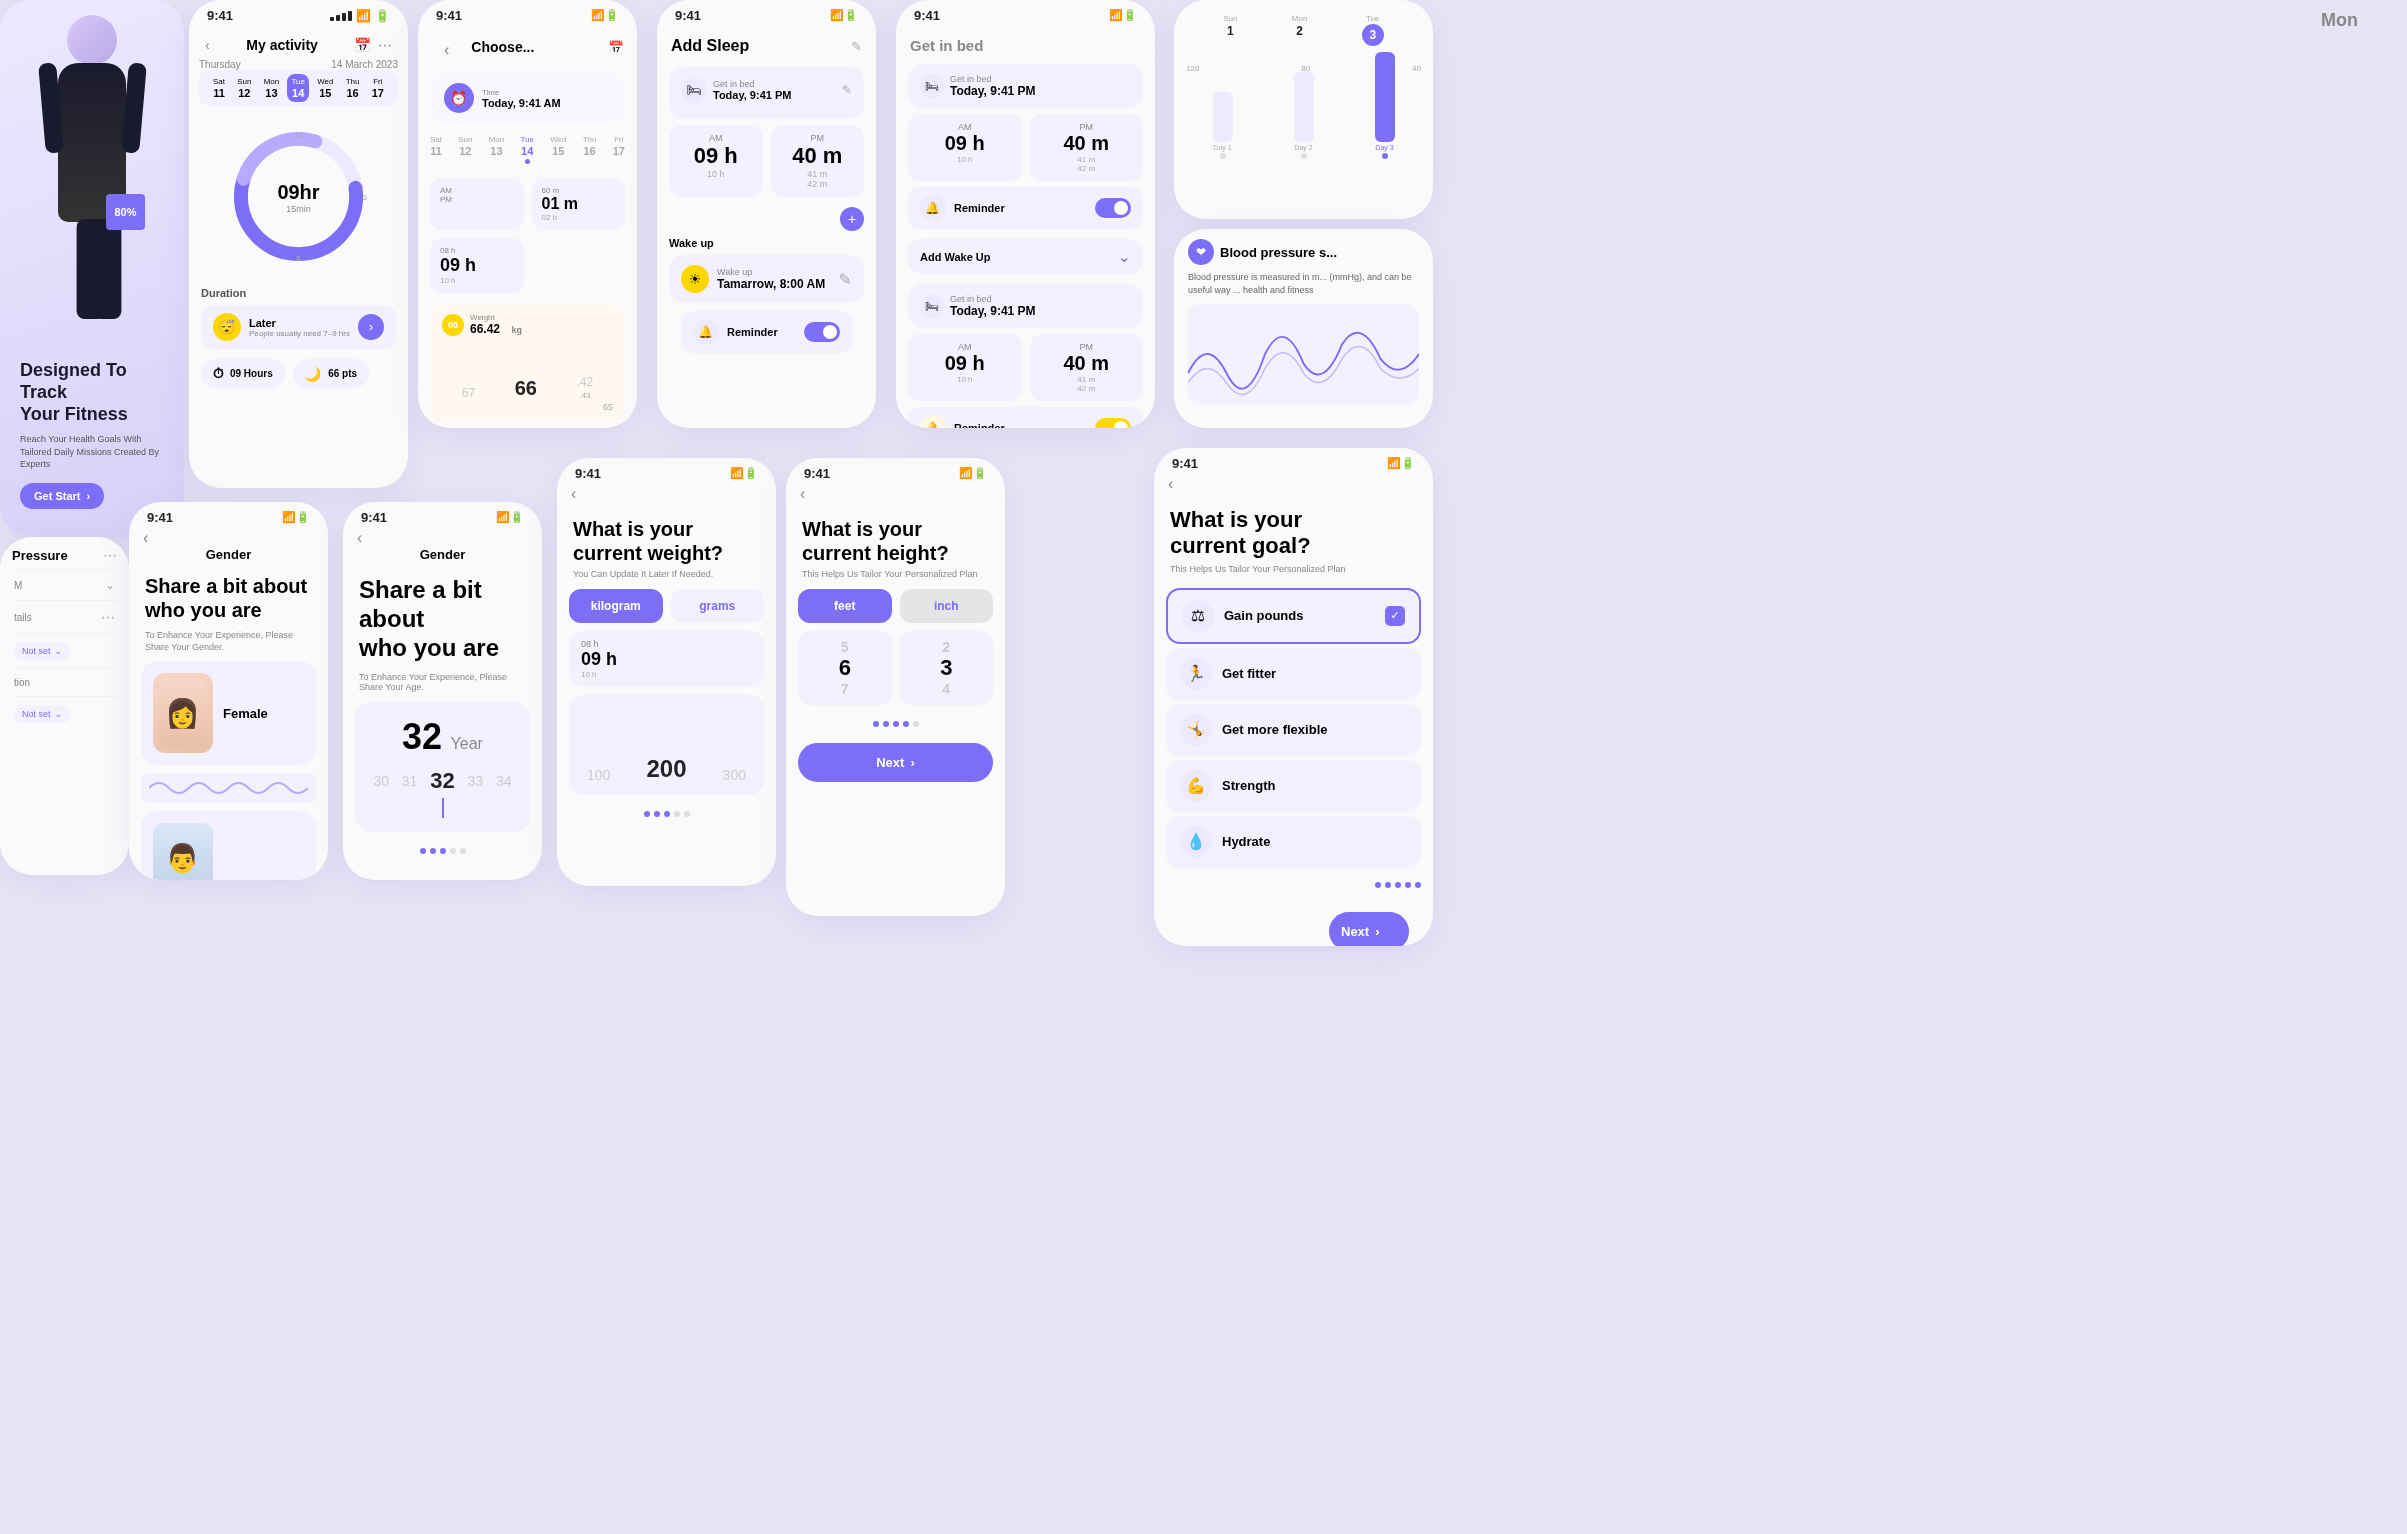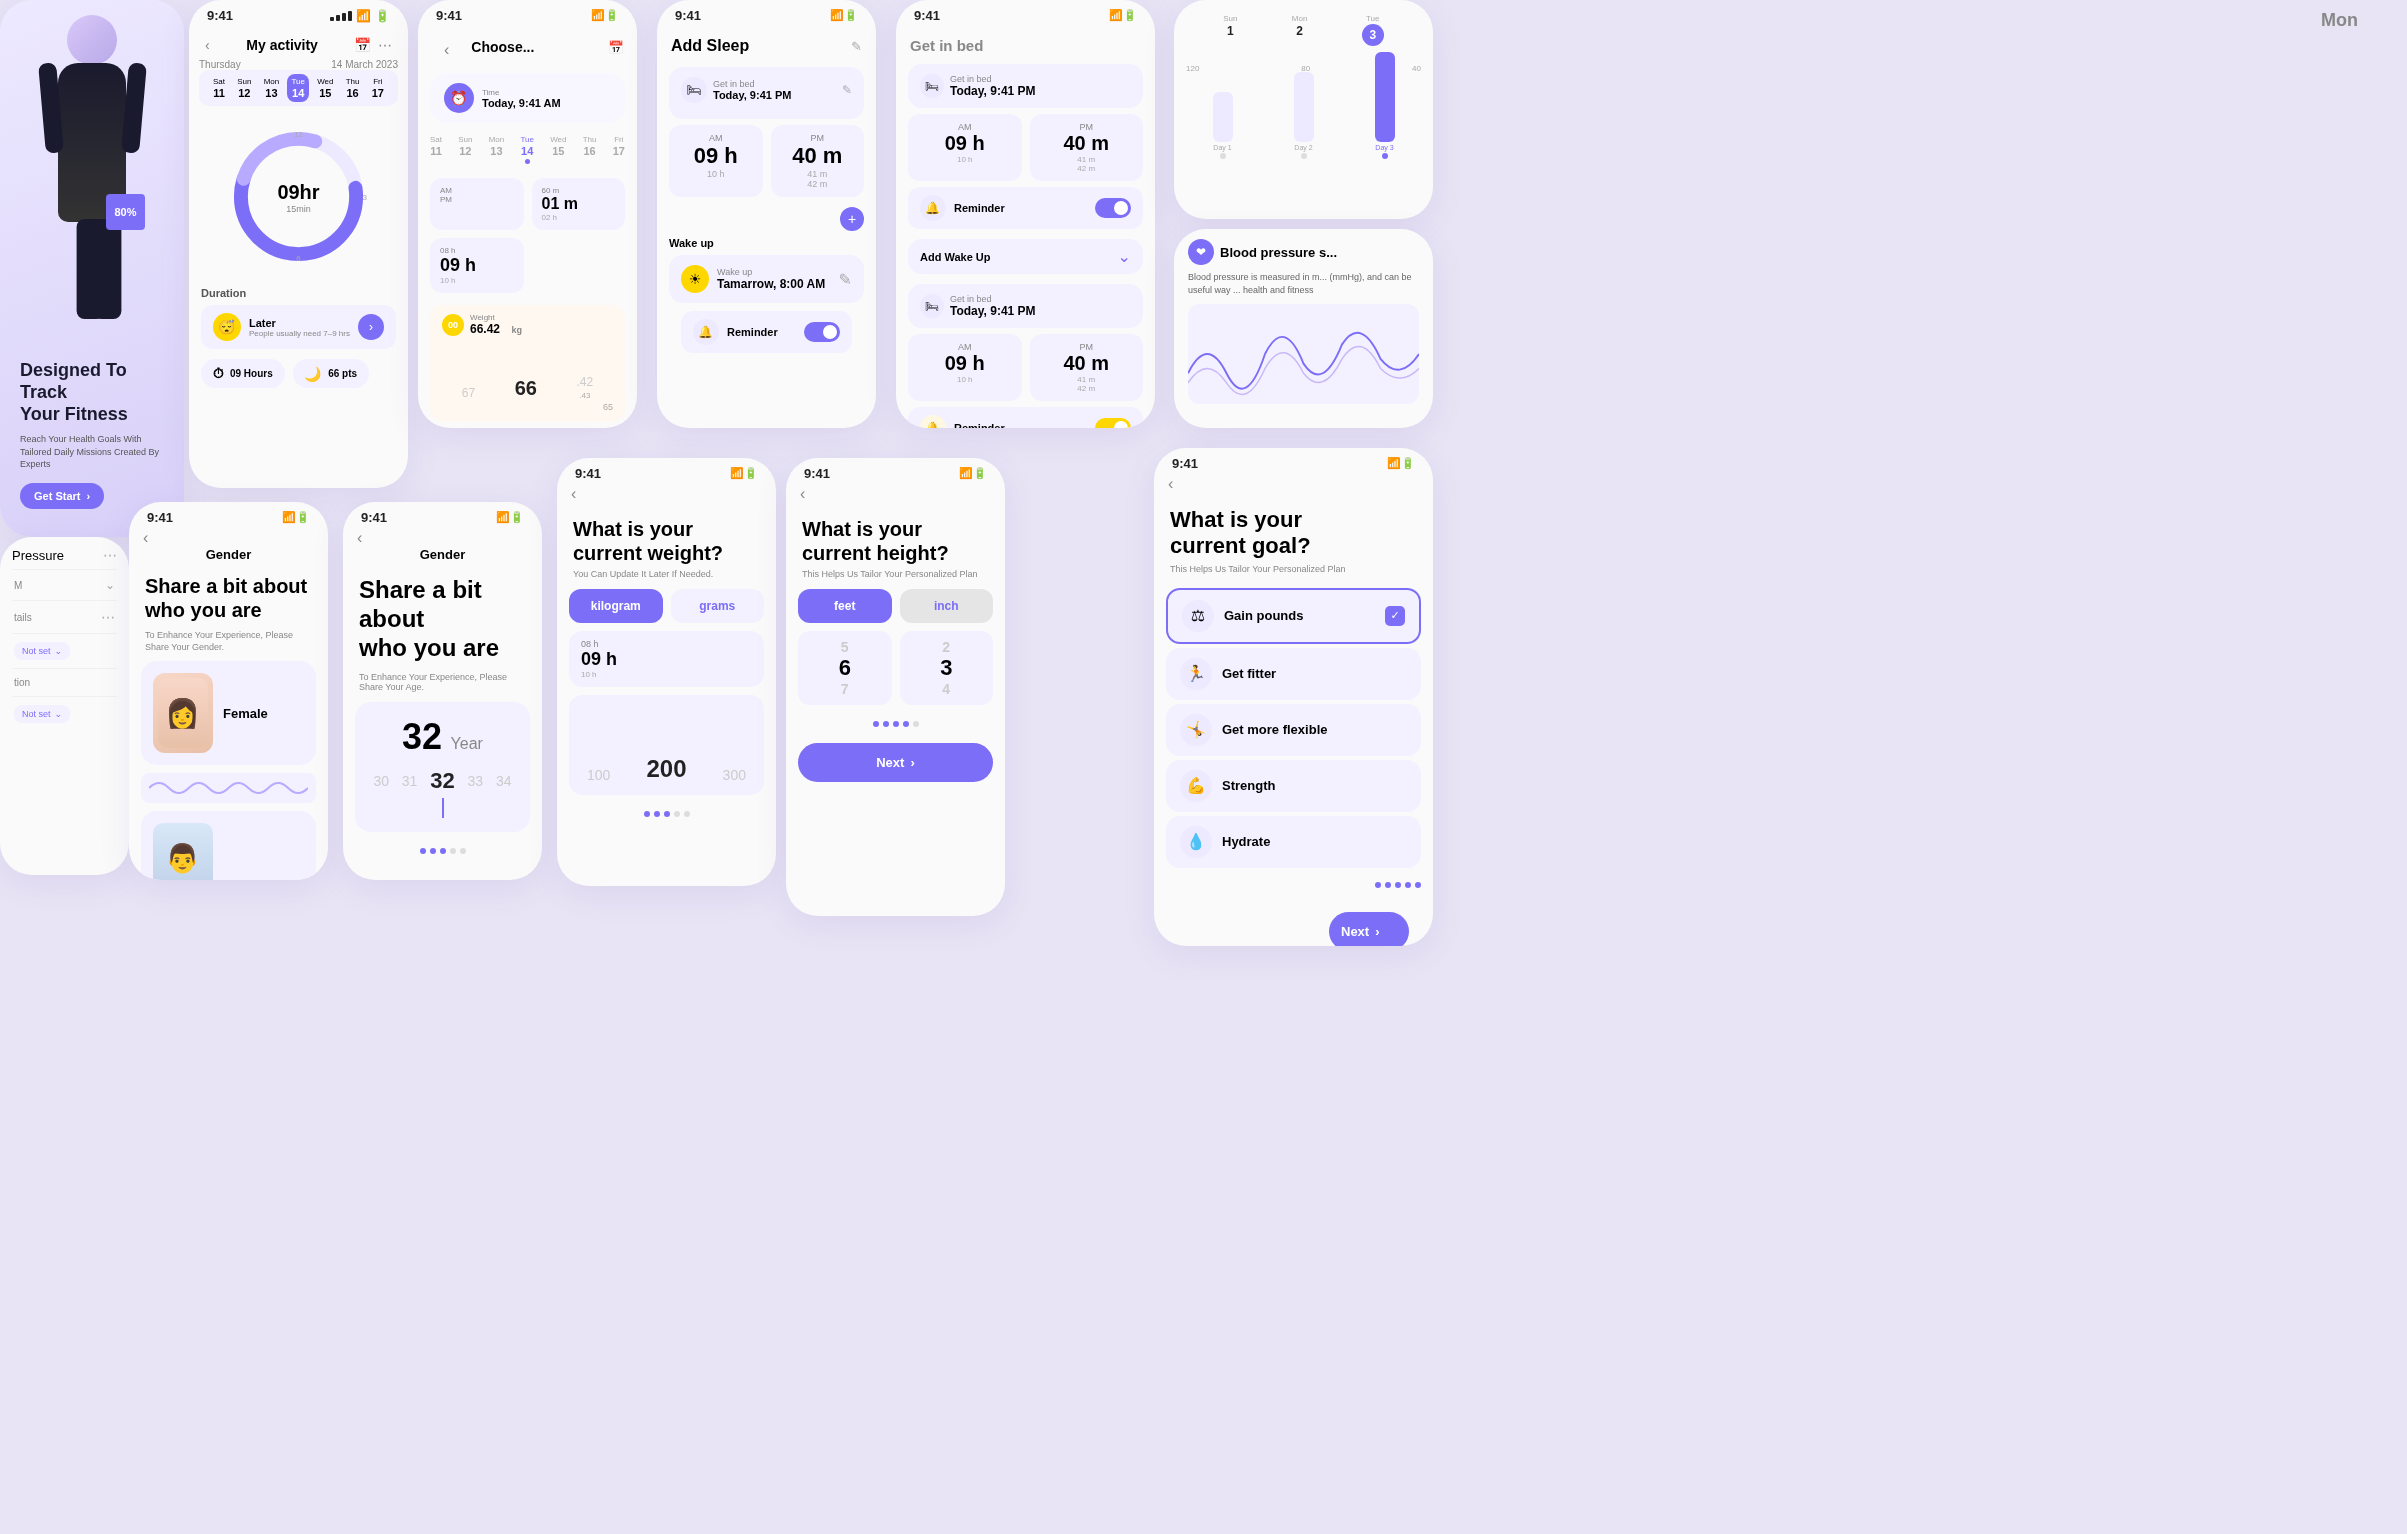--- a/index.html
+++ b/index.html
@@ -1131,21 +1131,21 @@
       <svg width="100%" height="100" viewBox="0 0 240 100">
         <path d="M0,70 Q20,30 40,70 Q60,110 80,50 Q100,10 120,60 Q140,90 160,40 Q180,10 200,55 Q220,80 240,50" fill="none" stroke="#7c6ef7" stroke-width="2"></path>
         <path d="M0,80 Q20,50 40,80 Q60,110 80,65 Q100,30 120,70 Q140,95 160,55 Q180,25 200,65 Q220,85 240,65" fill="none" stroke="#c8b8f8" stroke-width="1.5"></path>
       </svg>
     </div>
   </div>
 </div>
 
 <div id="card-pressure" class="phone-card">
   <div style="padding:10px 12px 4px;display:flex;justify-content:space-between;align-items:center;">
-    <span style="font-size:13px;font-weight:400;">Pressure</span>
+    <span style="font-size:13px;font-weight:700;">Pressure</span>
     <span style="font-size:14px;color:#aaa;cursor:pointer;">⋯</span>
   </div>
   <div style="height:1px;background:#f0f0f0;margin:2px 12px;"></div>
   <div class="pres-row">
     <span class="pres-label">M</span>
     <span class="chevron-down">⌄</span>
   </div>
   <div style="height:1px;background:#f0f0f0;margin:2px 12px;"></div>
   <div class="pres-row">
     <span class="pres-label">tails</span>

